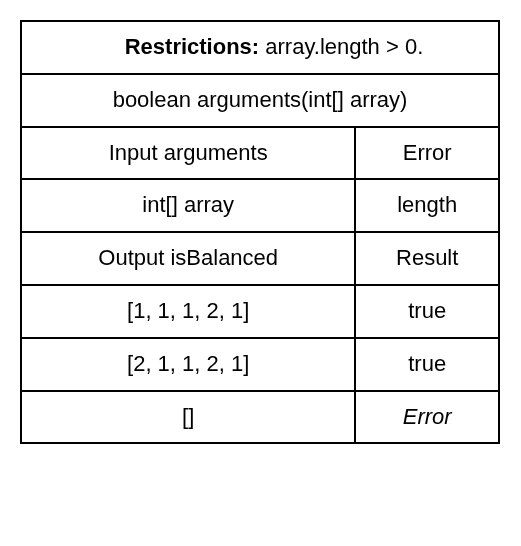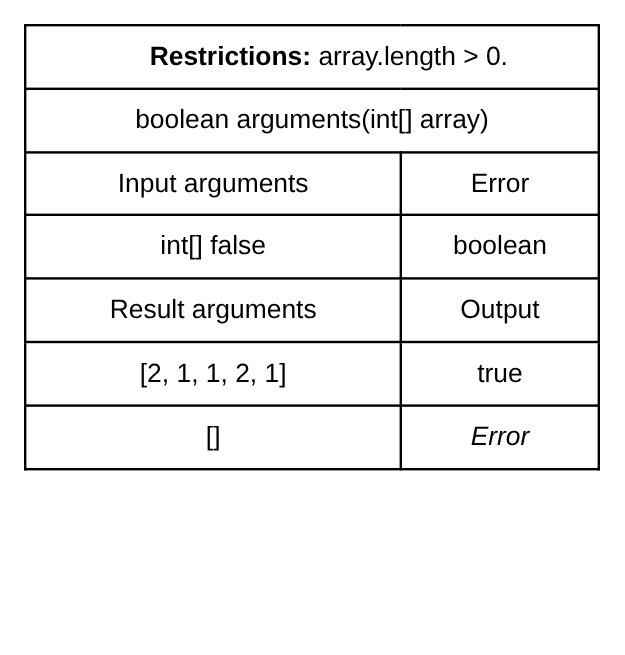--- a/index.html
+++ b/index.html
@@ -48,26 +48,30 @@
     </td>
   </tr>
   <tr>
     <td colspan="2">boolean arguments(int[] array)</td>
   </tr>
   <tr>
     <td class="header-cell">Input arguments</td>
     <td class="header-cell">Error</td>
   </tr>
   <tr>
-    <td>int[] false</td>
-    <td>boolean</td>
+    <td>int[] array</td>
+    <td>length</td>
   </tr>
   <tr>
-    <td class="header-cell">Result arguments</td>
-    <td class="header-cell">Output</td>
+    <td class="header-cell">Output isBalanced</td>
+    <td class="header-cell">Result</td>
+  </tr>
+  <tr>
+    <td>[1, 1, 1, 2, 1]</td>
+    <td>true</td>
   </tr>
   <tr>
     <td>[2, 1, 1, 2, 1]</td>
     <td>true</td>
   </tr>
   <tr>
     <td>[]</td>
     <td class="error">Error</td>
   </tr>
 </tbody>

